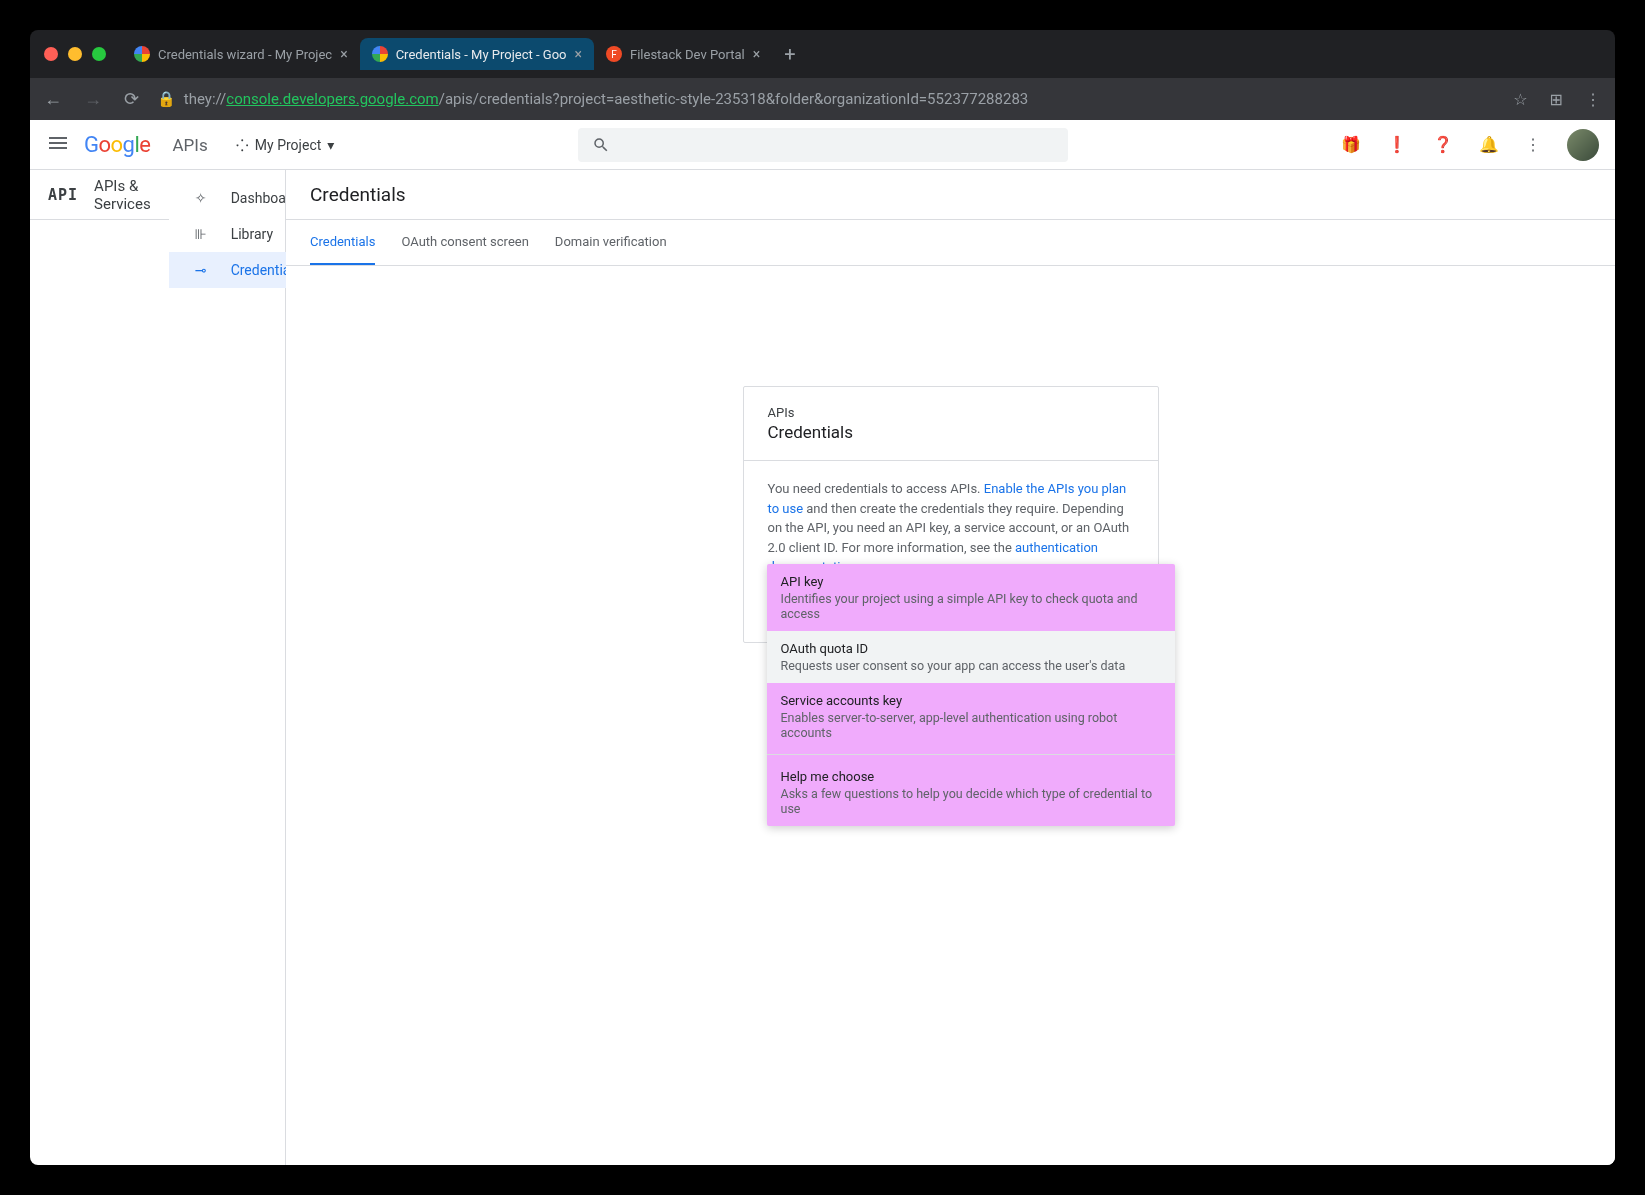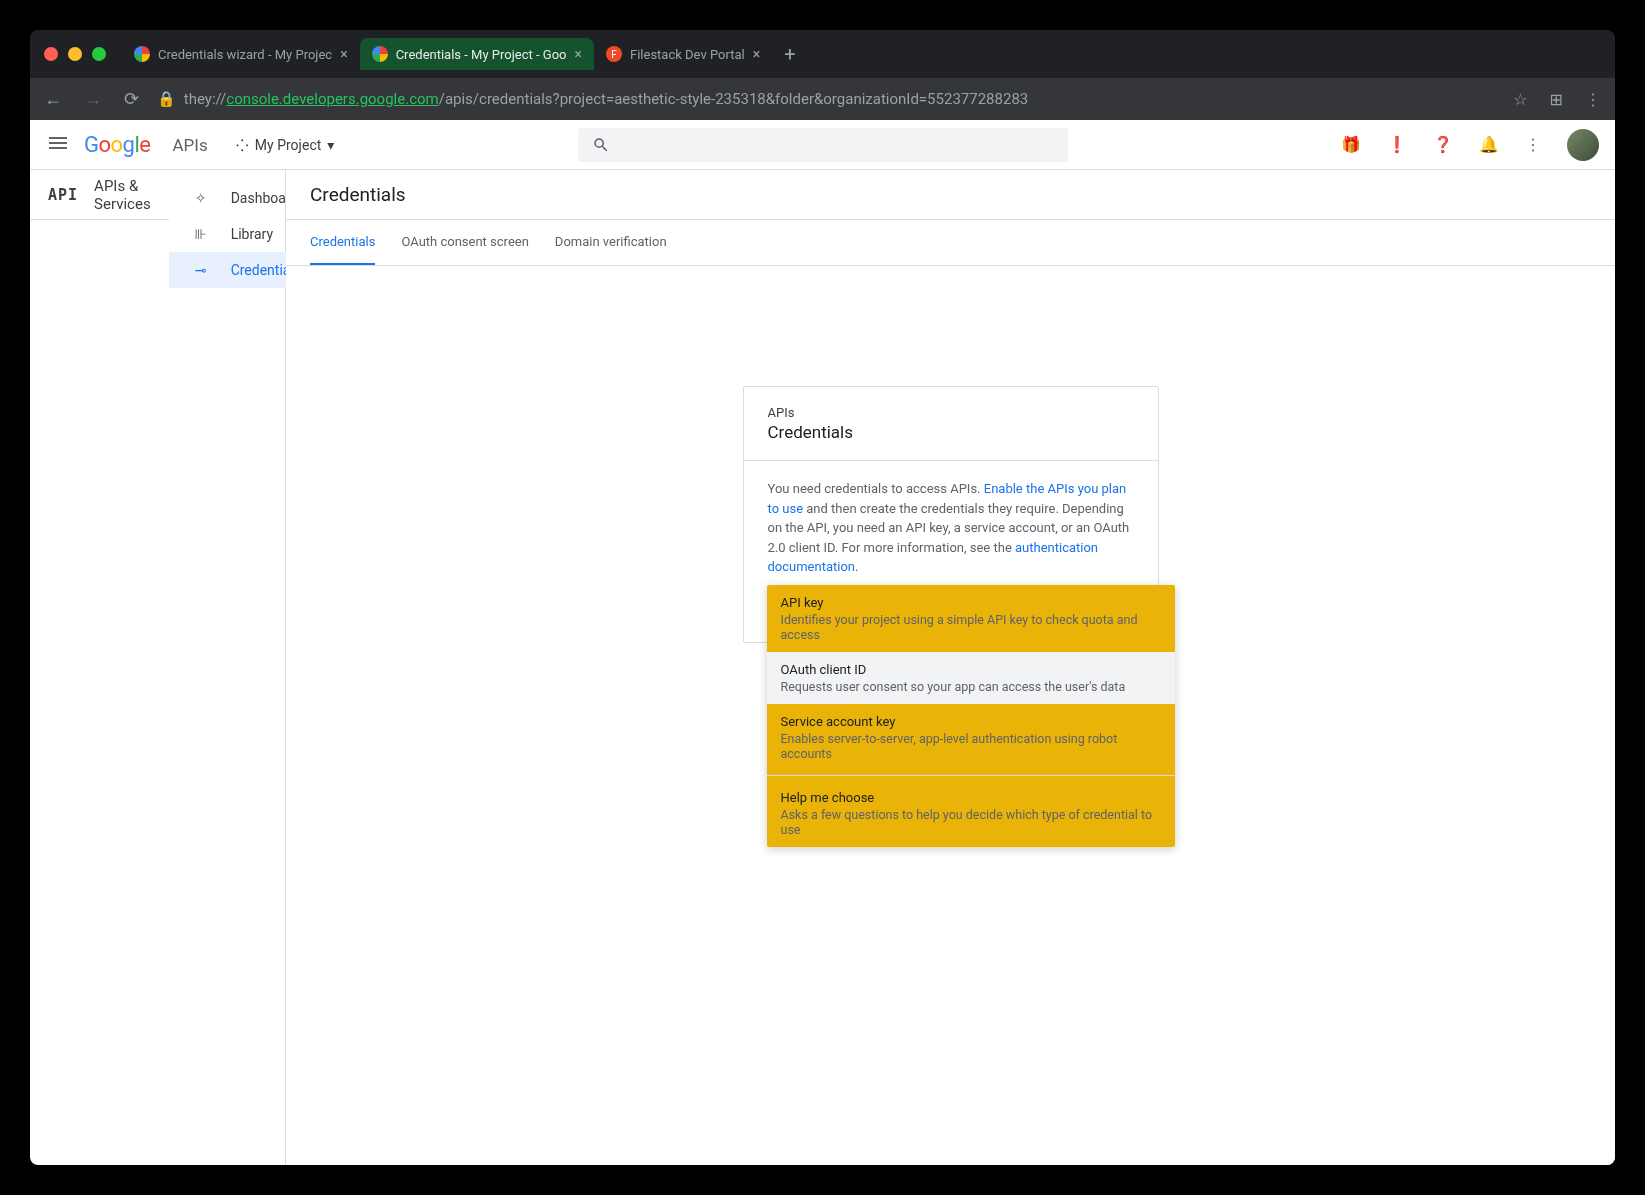--- a/index.html
+++ b/index.html
@@ -5,21 +5,21 @@
 * { margin: 0; padding: 0; box-sizing: border-box; font-family: Roboto, Arial, sans-serif; }
 body { background: #000; width: 1645px; height: 1195px; padding: 30px; }
 .window { width: 100%; height: 100%; background: #000; border-radius: 8px; overflow: hidden; display: flex; flex-direction: column; box-shadow: 0 10px 40px rgba(0,0,0,0.5); }
 
 .titlebar { background: #202124; height: 48px; display: flex; align-items: center; padding: 0 14px; }
 .traffic { display: flex; gap: 10px; margin-right: 16px; }
 .dot { width: 14px; height: 14px; border-radius: 50%; }
 .dot.r { background: #ff5f56; } .dot.y { background: #ffbd2e; } .dot.g { background: #27c93f; }
 .tabs { display: flex; gap: 0; align-items: center; }
 .tab { display: flex; align-items: center; gap: 8px; padding: 8px 12px; color: #9aa0a6; font-size: 13px; max-width: 240px; border-radius: 8px 8px 0 0; }
-.tab.active { background: #14532d; color: #e8eaed; }
+.tab.active { background: #0c4a6e; color: #e8eaed; }
 .tab-favicon { width: 16px; height: 16px; border-radius: 50%; flex-shrink: 0; display:flex; align-items:center; justify-content:center; font-size:10px; }
 .tab-title { white-space: nowrap; overflow: hidden; text-overflow: ellipsis; flex:1; }
 .tab-close { color: #9aa0a6; cursor: pointer; font-size: 14px; }
 .newtab { color: #9aa0a6; font-size: 20px; padding: 0 12px; cursor: pointer; }
 
 .addrbar { background: #35363a; height: 42px; display: flex; align-items: center; padding: 0 14px; gap: 18px; }
 .nav-icons { display: flex; gap: 22px; color: #9aa0a6; }
 .nav-icon { cursor: pointer; font-size: 18px; }
 .url { flex: 1; color: #9aa0a6; font-size: 15px; display: flex; align-items: center; gap: 8px; }
 .url .lock { color: #9aa0a6; }
@@ -66,21 +66,21 @@
 .card { width: 416px; border: 1px solid #dadce0; border-radius: 2px; background: #fff; }
 .card-header { padding: 18px 24px; border-bottom: 1px solid #dadce0; }
 .card-sup { font-size: 13px; color: #3c4043; margin-bottom: 2px; }
 .card-title { font-size: 17px; color: #202124; }
 .card-body { padding: 18px 24px 22px; }
 .card-text { font-size: 13px; color: #5f6368; line-height: 1.5; margin-bottom: 16px; }
 .card-text a { color: #1a73e8; text-decoration: none; }
 .create-btn { background: #1a73e8; color: #fff; font-size: 13px; padding: 6px 10px; border: none; border-radius: 2px; display: inline-flex; align-items: center; gap: 8px; cursor: pointer; }
 .create-btn .caret { font-size: 10px; }
 
-.dropdown { position: absolute; left: calc(50% - 208px + 24px); top: 319px; width: 408px; background: #eab308; box-shadow: 0 2px 10px rgba(0,0,0,0.2); border-radius: 2px; }
+.dropdown { position: absolute; left: calc(50% - 208px + 24px); top: 298px; width: 408px; background: #f0abfc; box-shadow: 0 2px 10px rgba(0,0,0,0.2); border-radius: 2px; }
 .dd-item { padding: 10px 14px; cursor: pointer; }
 .dd-item:hover, .dd-item.hovered { background: #f1f3f4; }
 .dd-title { font-size: 13px; color: #202124; margin-bottom: 2px; }
 .dd-desc { font-size: 12.5px; color: #5f6368; }
 .dd-sep { height: 1px; background: #dadce0; margin: 4px 0; }
 </style>
 </head>
 <body>
 
 <div class="window">
@@ -210,25 +210,25 @@
               </button>
             </div>
           </div>
 
           <div class="dropdown">
             <div class="dd-item">
               <div class="dd-title">API key</div>
               <div class="dd-desc">Identifies your project using a simple API key to check quota and access</div>
             </div>
             <div class="dd-item hovered">
-              <div class="dd-title">OAuth client ID</div>
+              <div class="dd-title">OAuth quota ID</div>
               <div class="dd-desc">Requests user consent so your app can access the user's data</div>
             </div>
             <div class="dd-item">
-              <div class="dd-title">Service account key</div>
+              <div class="dd-title">Service accounts key</div>
               <div class="dd-desc">Enables server-to-server, app-level authentication using robot accounts</div>
             </div>
             <div class="dd-sep"></div>
             <div class="dd-item">
               <div class="dd-title">Help me choose</div>
               <div class="dd-desc">Asks a few questions to help you decide which type of credential to use</div>
             </div>
           </div>
         </div>
       </div>

